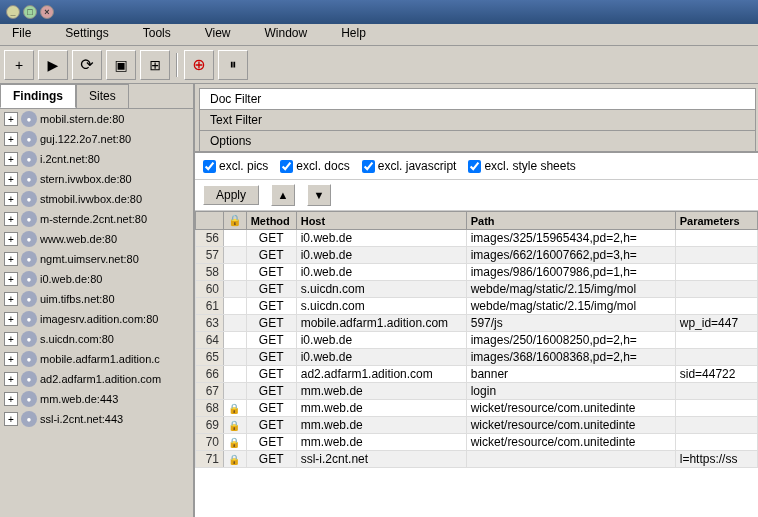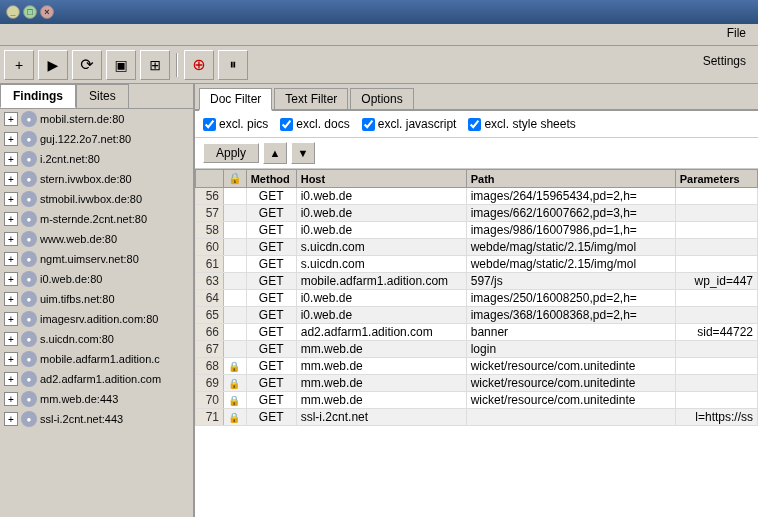--- a/index.html
+++ b/index.html
@@ -34,25 +34,24 @@
     }
     .win-btn.close { background: #d4a0a0; }
     .win-btn.min { background: #d4d4a0; }
     .win-btn.max { background: #a0d4a0; }
 
     
     .menu-bar {
       background: #d4d0c8;
       height: 22px;
       display: flex;
-      align-items: flex-end;
+      align-items: flex-start;
       padding: 0 4px;
       border-bottom: 1px solid #999;
-      gap: 10px;
-      flex-direction: column;
+      gap: 18px;
     }
     .menu-item {
       padding: 2px 8px;
       cursor: pointer;
       font-size: 12px;
     }
 
     
     .toolbar {
       background: #d4d0c8;
@@ -151,20 +150,21 @@
       overflow: hidden;
     }
 
     
     .filter-tabs {
       display: flex;
       background: #d4d0c8;
       border-bottom: 2px solid #999;
       padding-top: 4px;
       padding-left: 4px;
+      flex-direction: column;
     }
     .filter-tab {
       padding: 3px 10px;
       cursor: pointer;
       font-size: 12px;
       border: 1px solid #999;
       border-bottom: none;
       background: #d4d0c8;
       margin-right: 2px;
     }
@@ -192,21 +192,21 @@
       cursor: pointer;
     }
 
     
     .apply-bar {
       padding: 4px 8px;
       background: #fff;
       border-bottom: 1px solid #ccc;
       display: flex;
       align-items: center;
-      gap: 4px;
+      gap: 12px;
     }
     .apply-btn {
       padding: 2px 12px;
       background: #d4d0c8;
       border: 1px solid #999;
       border-top-color: #fff;
       border-left-color: #fff;
       cursor: pointer;
       font-size: 12px;
     }
@@ -262,21 +262,21 @@
       color: #333;
       border-right: 1px solid #bbb;
     }
     .lock-icon {
       font-size: 10px;
       color: #c8a030;
     }
     .method-col { width: 50px; text-align: center; }
     .host-col { width: 170px; }
     .path-col { max-width: 200px; }
-    .params-col { max-width: 100px; text-align: right; }
+    .params-col { max-width: 100px; }
   </style>
 </head>
 <body>
 
 <div class="title-bar">
   <div class="win-controls">
     <div class="win-btn min">_</div>
     <div class="win-btn max">□</div>
     <div class="win-btn close">×</div>
   </div>
@@ -437,21 +437,21 @@
             <th>Path</th>
             <th>Parameters</th>
           </tr>
         </thead>
         <tbody id="table-body">
             <tr>
     <td class="row-num">56</td>
     <td style="text-align:center;"></td>
     <td class="method-col">GET</td>
     <td class="host-col" style="max-width:170px;overflow:hidden;text-overflow:ellipsis;">i0.web.de</td>
-    <td class="path-col">images/264/15965434,pd=2,h=</td>
+    <td class="path-col">images/325/15965434,pd=2,h=</td>
     <td class="params-col"></td>
   </tr>
             <tr>
     <td class="row-num">57</td>
     <td style="text-align:center;"></td>
     <td class="method-col">GET</td>
     <td class="host-col" style="max-width:170px;overflow:hidden;text-overflow:ellipsis;">i0.web.de</td>
     <td class="path-col">images/662/16007662,pd=3,h=</td>
     <td class="params-col"></td>
   </tr>

